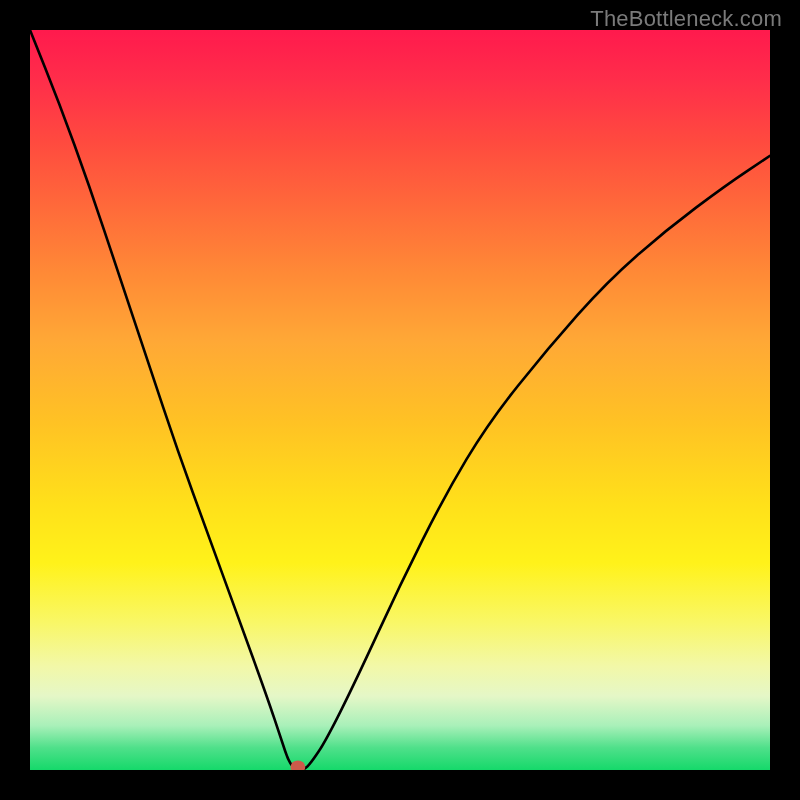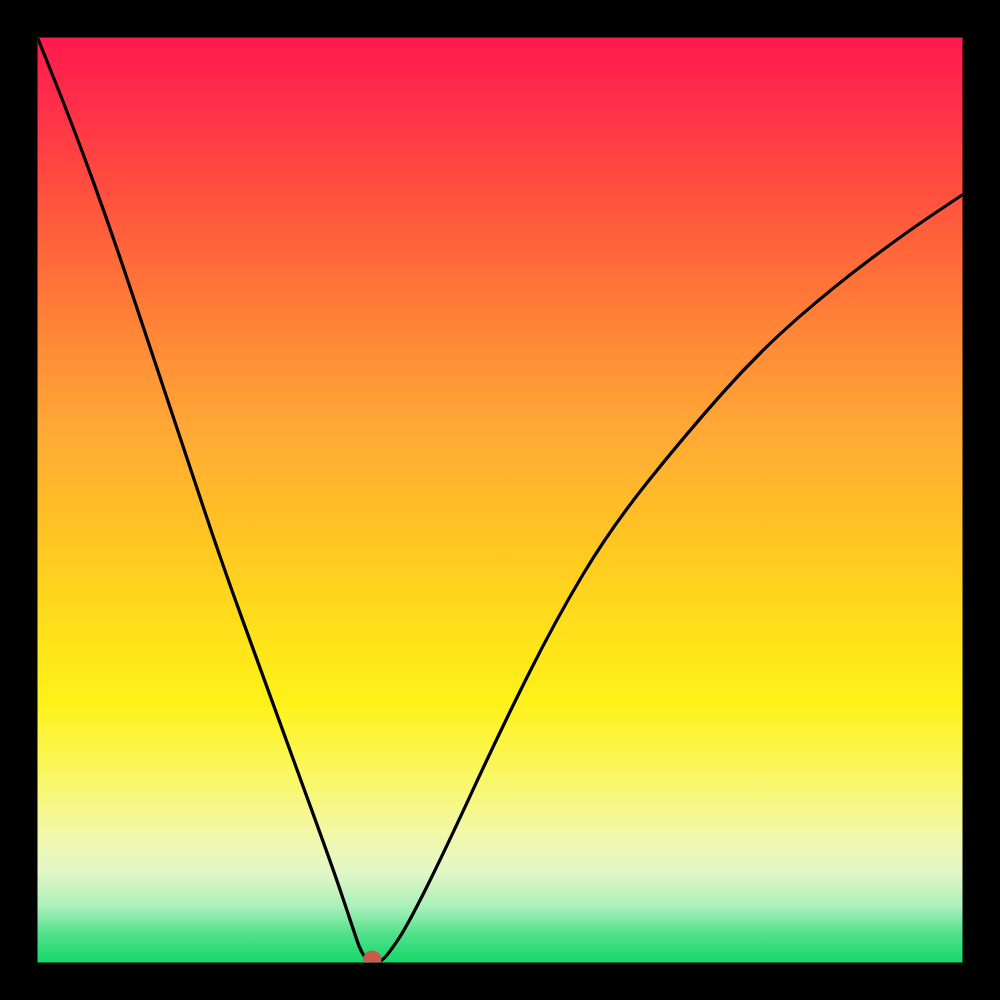--- a/index.html
+++ b/index.html
@@ -64,14 +64,15 @@
 
 <div class="frame">
 
   <div class="plot-area">
     <svg class="plot-svg" viewBox="0 0 740 740" preserveAspectRatio="none">
       <path id="curve-path" fill="none" stroke="#000000" stroke-width="2.6" stroke-linecap="round" stroke-linejoin="round" d="M 0.00 0.00 Q 0.00 0.00 14.80 37.00 Q 29.60 74.00 44.40 114.70 Q 59.20 155.40 74.00 199.80 Q 88.80 244.20 103.60 288.60 Q 118.40 333.00 133.20 377.40 Q 148.00 421.80 162.80 462.50 Q 177.60 503.20 192.40 543.90 Q 207.20 584.60 222.00 625.30 Q 236.80 666.00 244.20 688.20 Q 251.60 710.40 255.30 721.50 Q 259.00 732.60 262.70 736.30 Q 266.40 740.00 270.10 740.00 Q 273.80 740.00 277.50 736.30 Q 281.20 732.60 288.60 721.50 Q 296.00 710.40 310.80 680.80 Q 325.60 651.20 347.80 603.10 Q 370.00 555.00 392.20 510.60 Q 414.40 466.20 436.60 429.20 Q 458.80 392.20 488.40 355.20 Q 518.00 318.20 547.60 284.90 Q 577.20 251.60 606.80 225.70 Q 636.40 199.80 666.00 177.60 Q 695.60 155.40 717.80 140.60 L 740.00 125.80"></path>
       <ellipse id="marker-0" cx="267.88" cy="737.04" rx="7.40" ry="6.66" fill="#cc5a4a"></ellipse>
     </svg>
   </div>
 
+  <div class="watermark">TheBottleneck.com</div>
 
 </div>
 
 </body></html>

